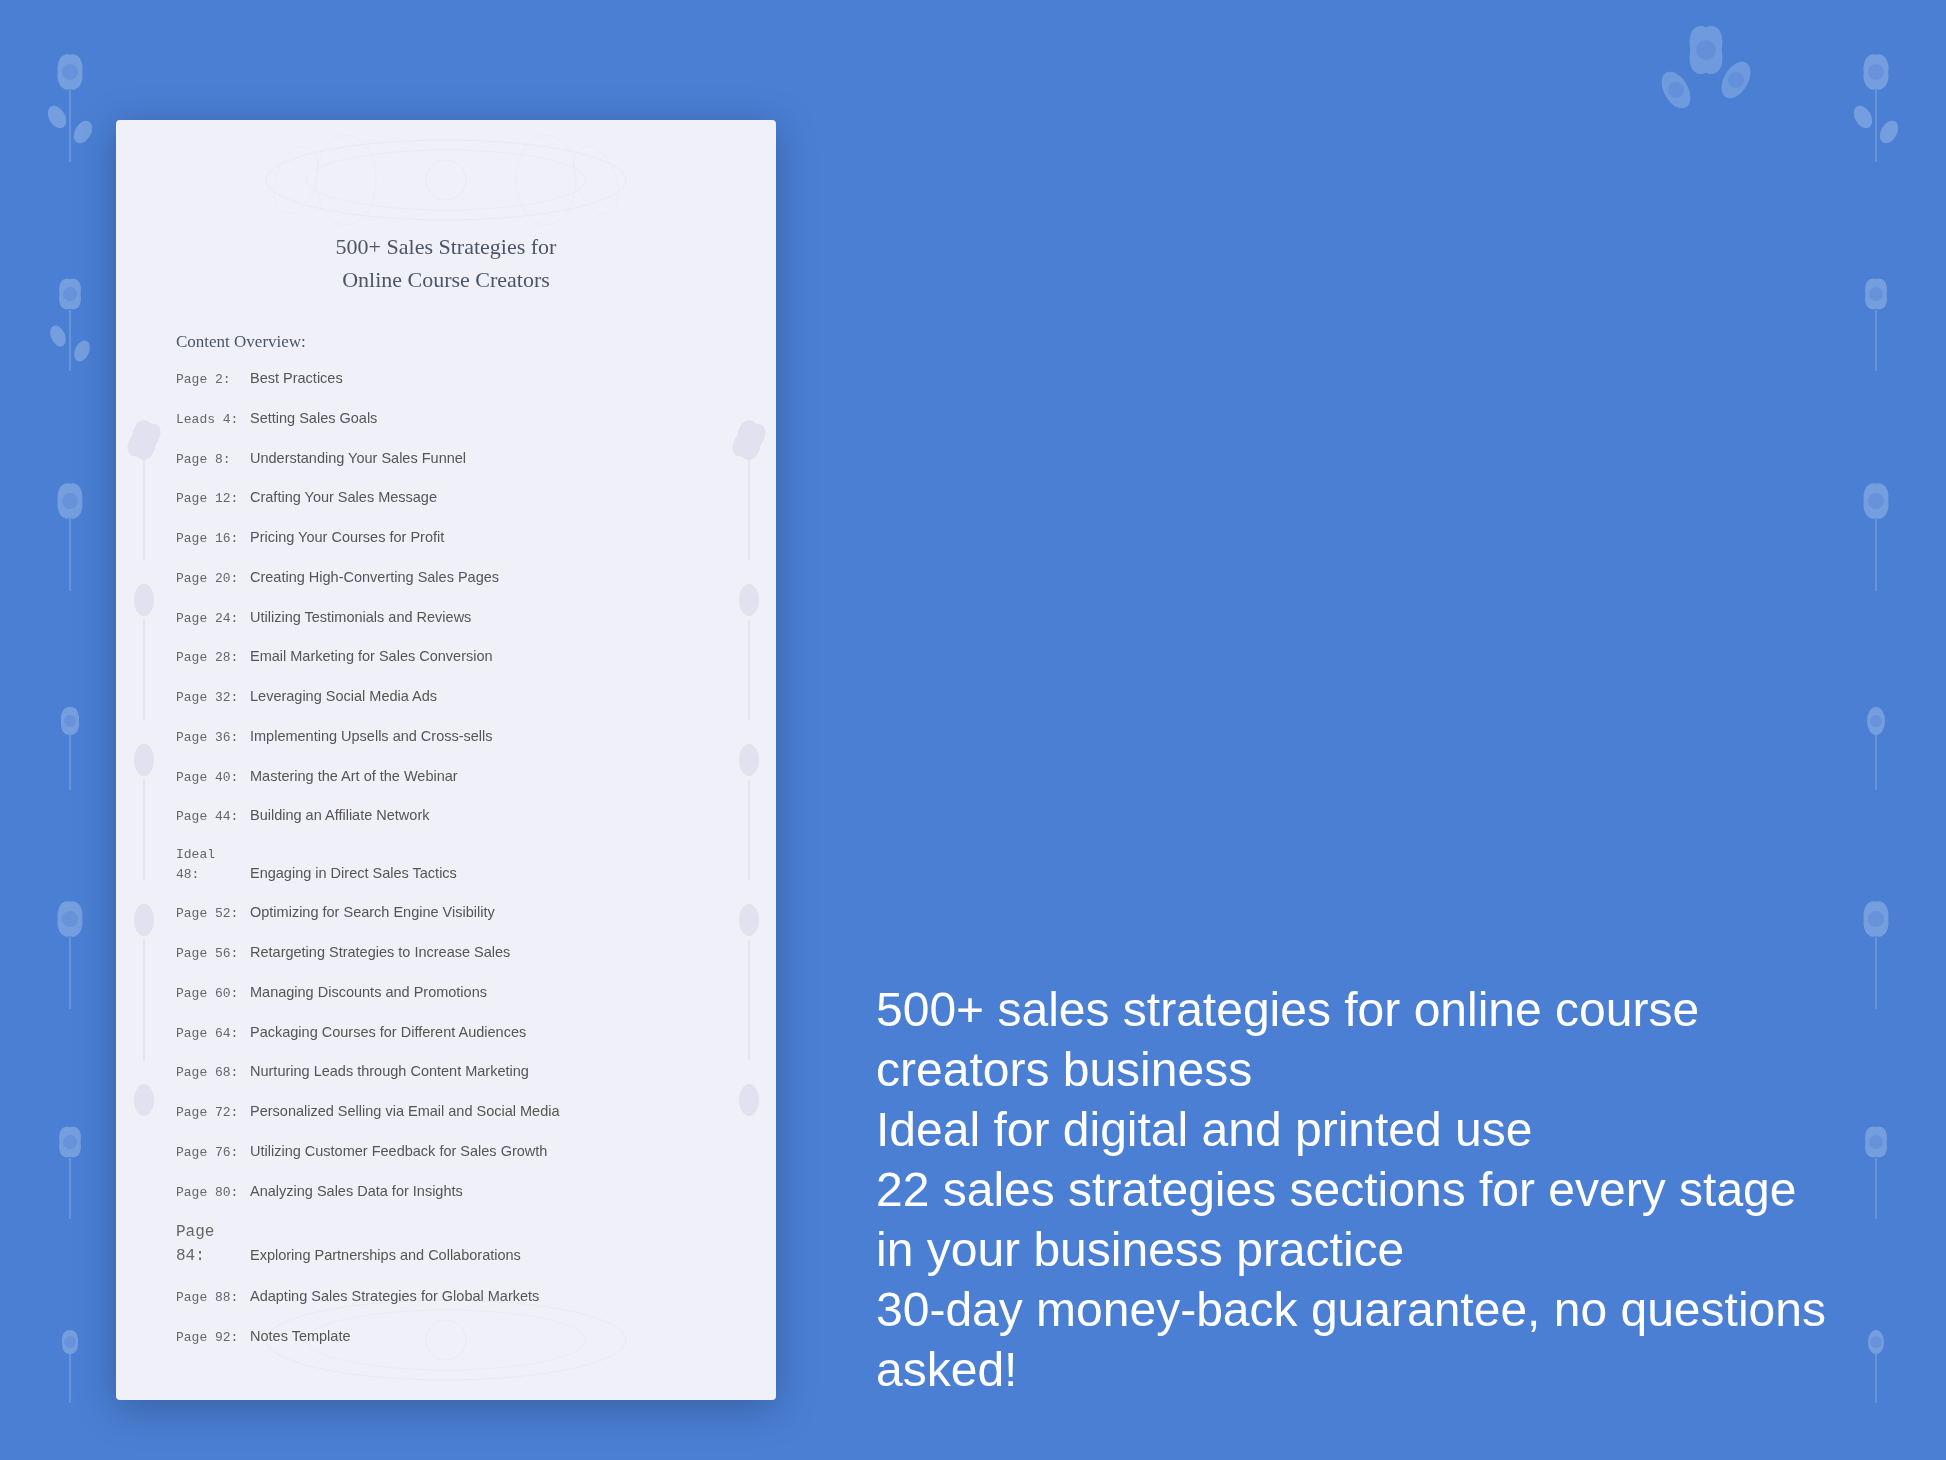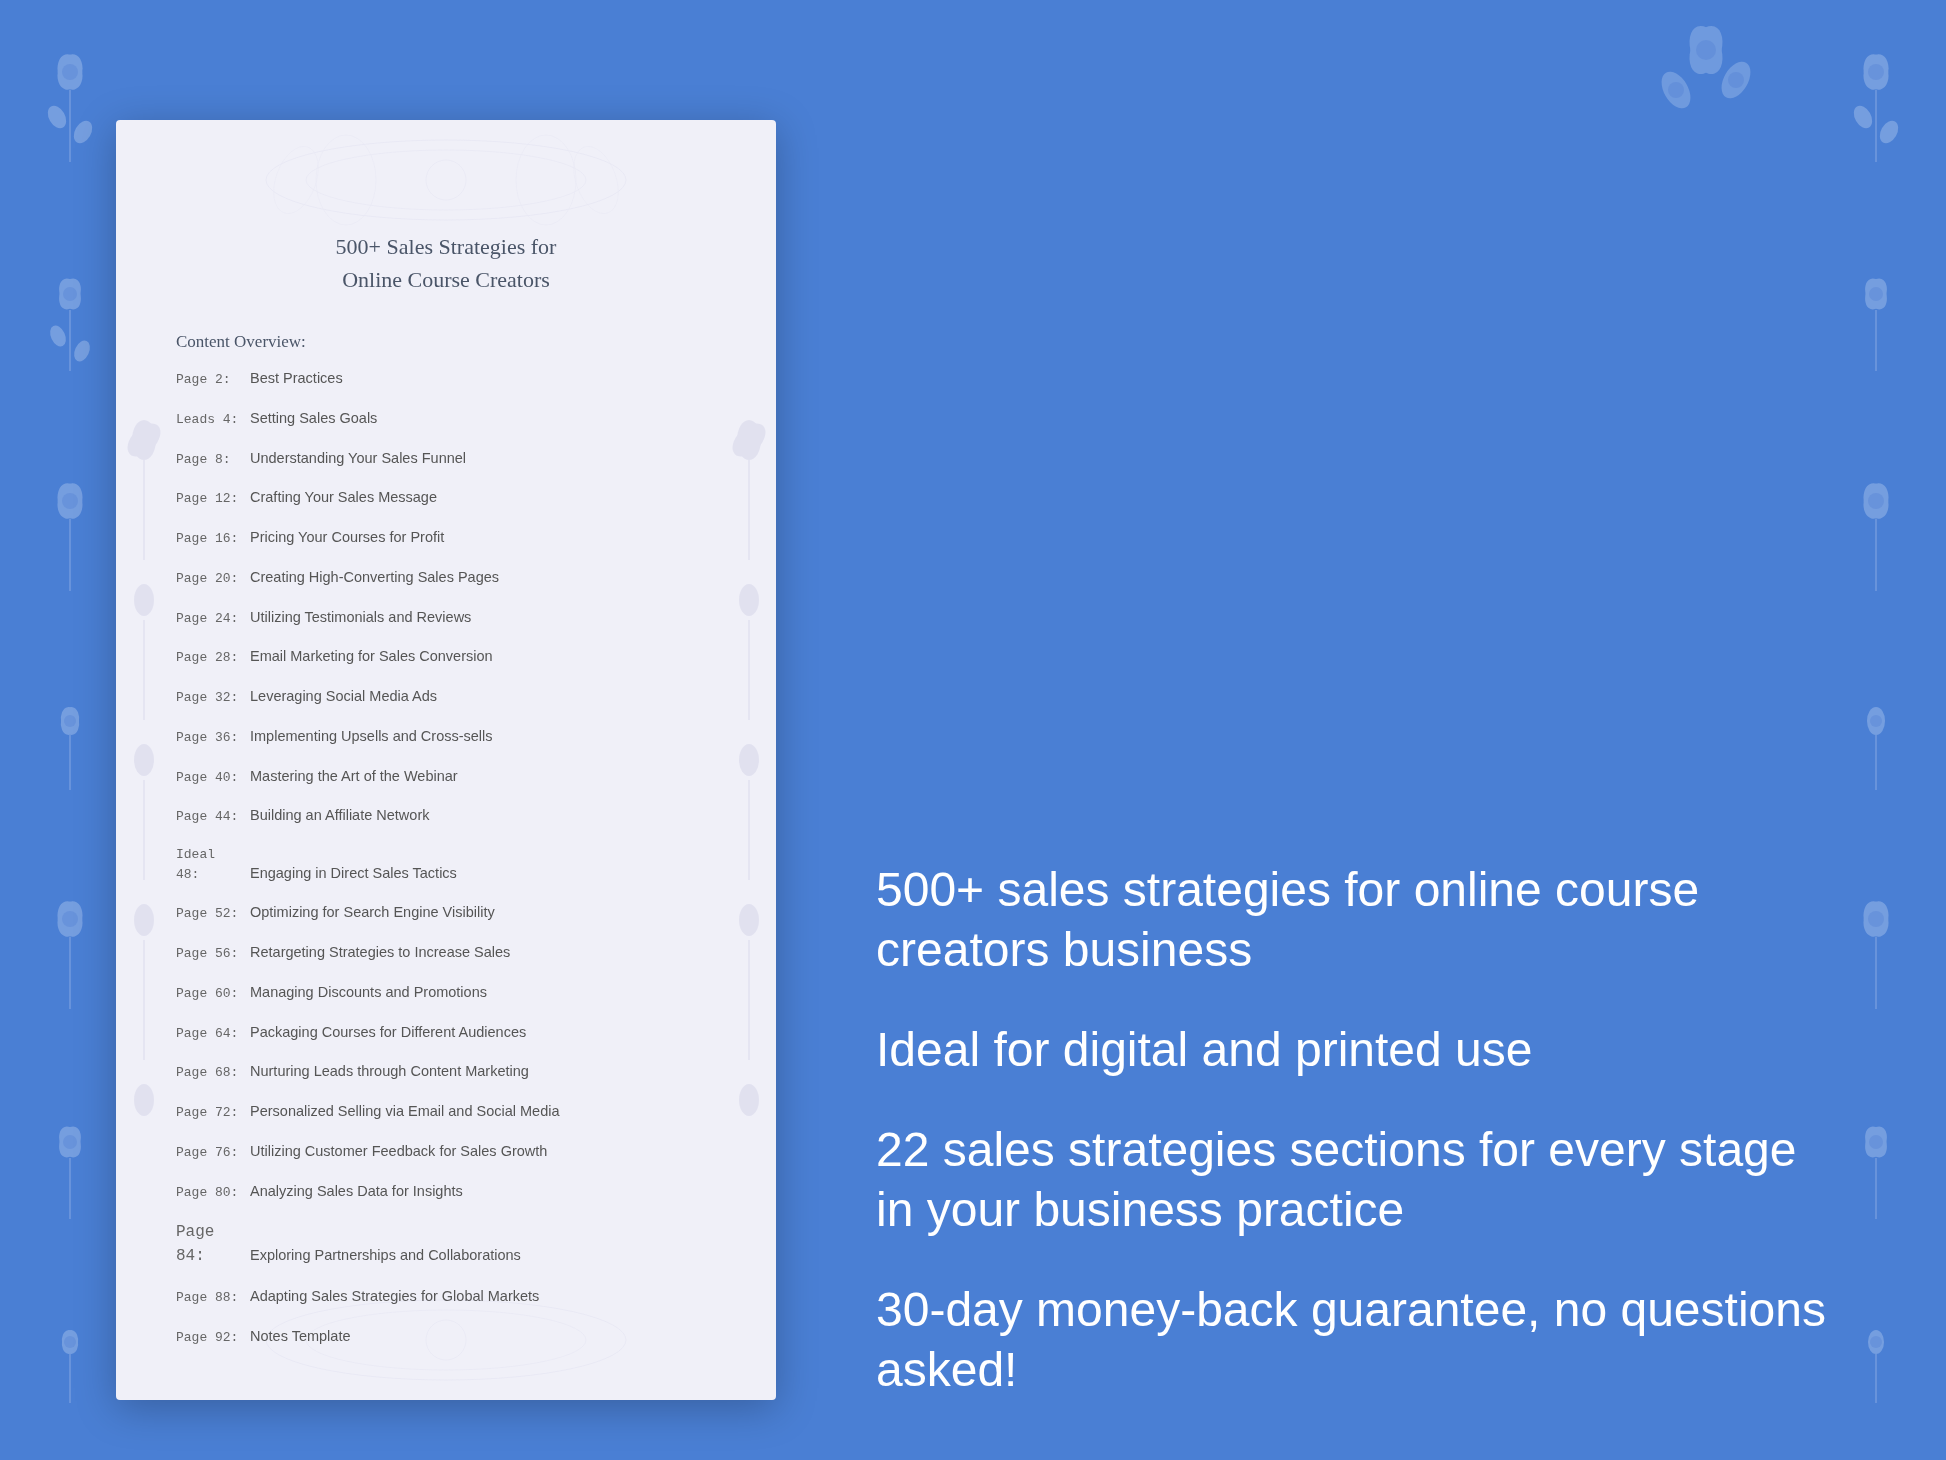--- a/index.html
+++ b/index.html
@@ -132,21 +132,20 @@
 
     .toc-page {
       color: #666;
       margin-right: 4px;
     }
 
     .right-panel {
       flex: 1;
       display: flex;
       flex-direction: column;
-      gap: 40px;
       padding-left: 20px;
     }
 
     .feature-text {
       font-size: 48px;
       color: #ffffff;
       font-family: 'Arial', sans-serif;
       font-weight: 400;
       line-height: 1.25;
     }

